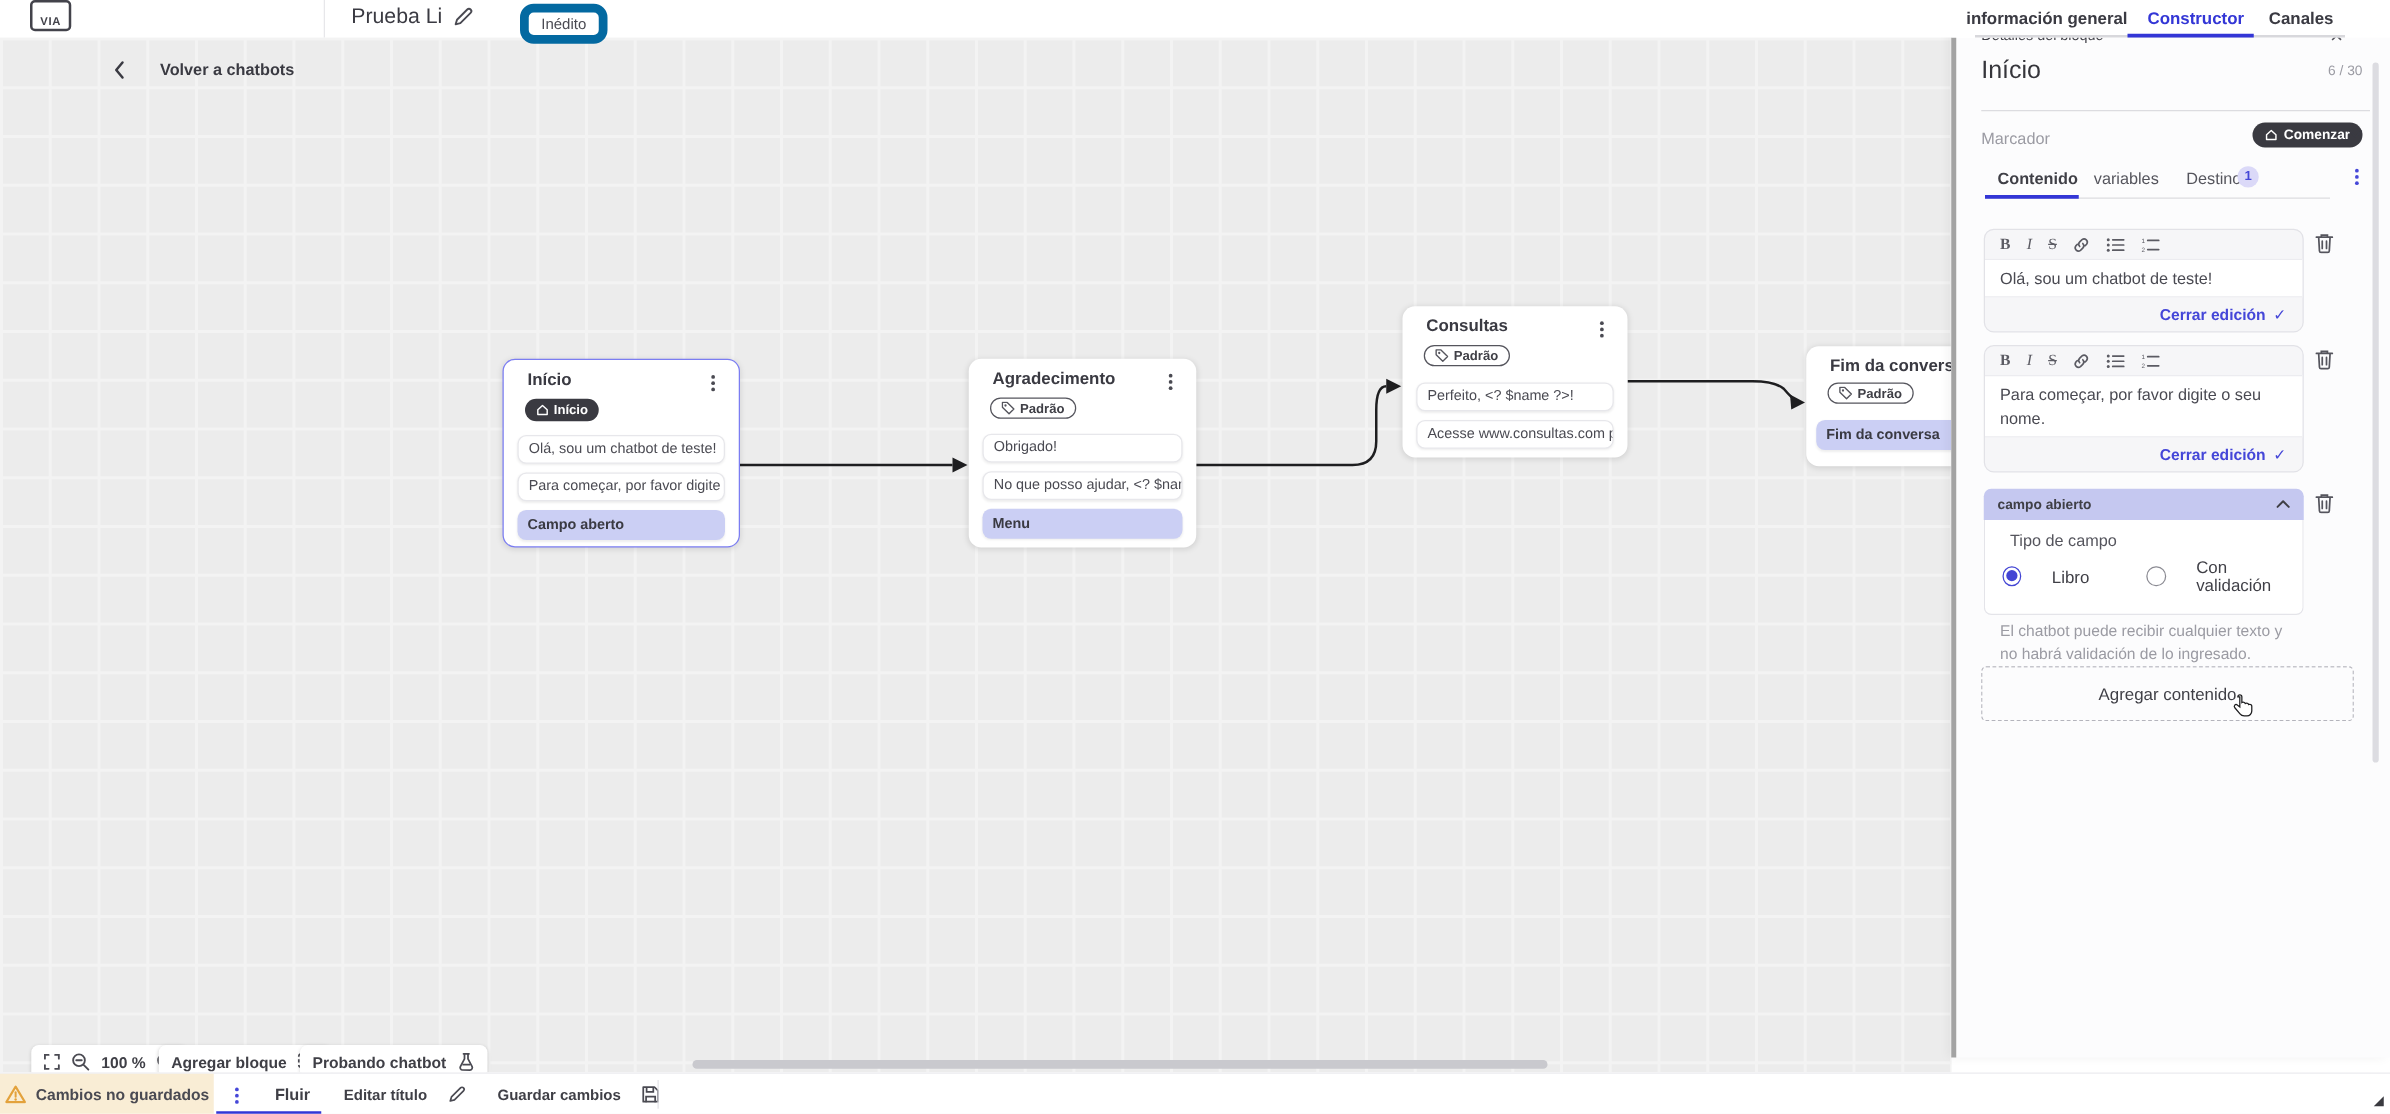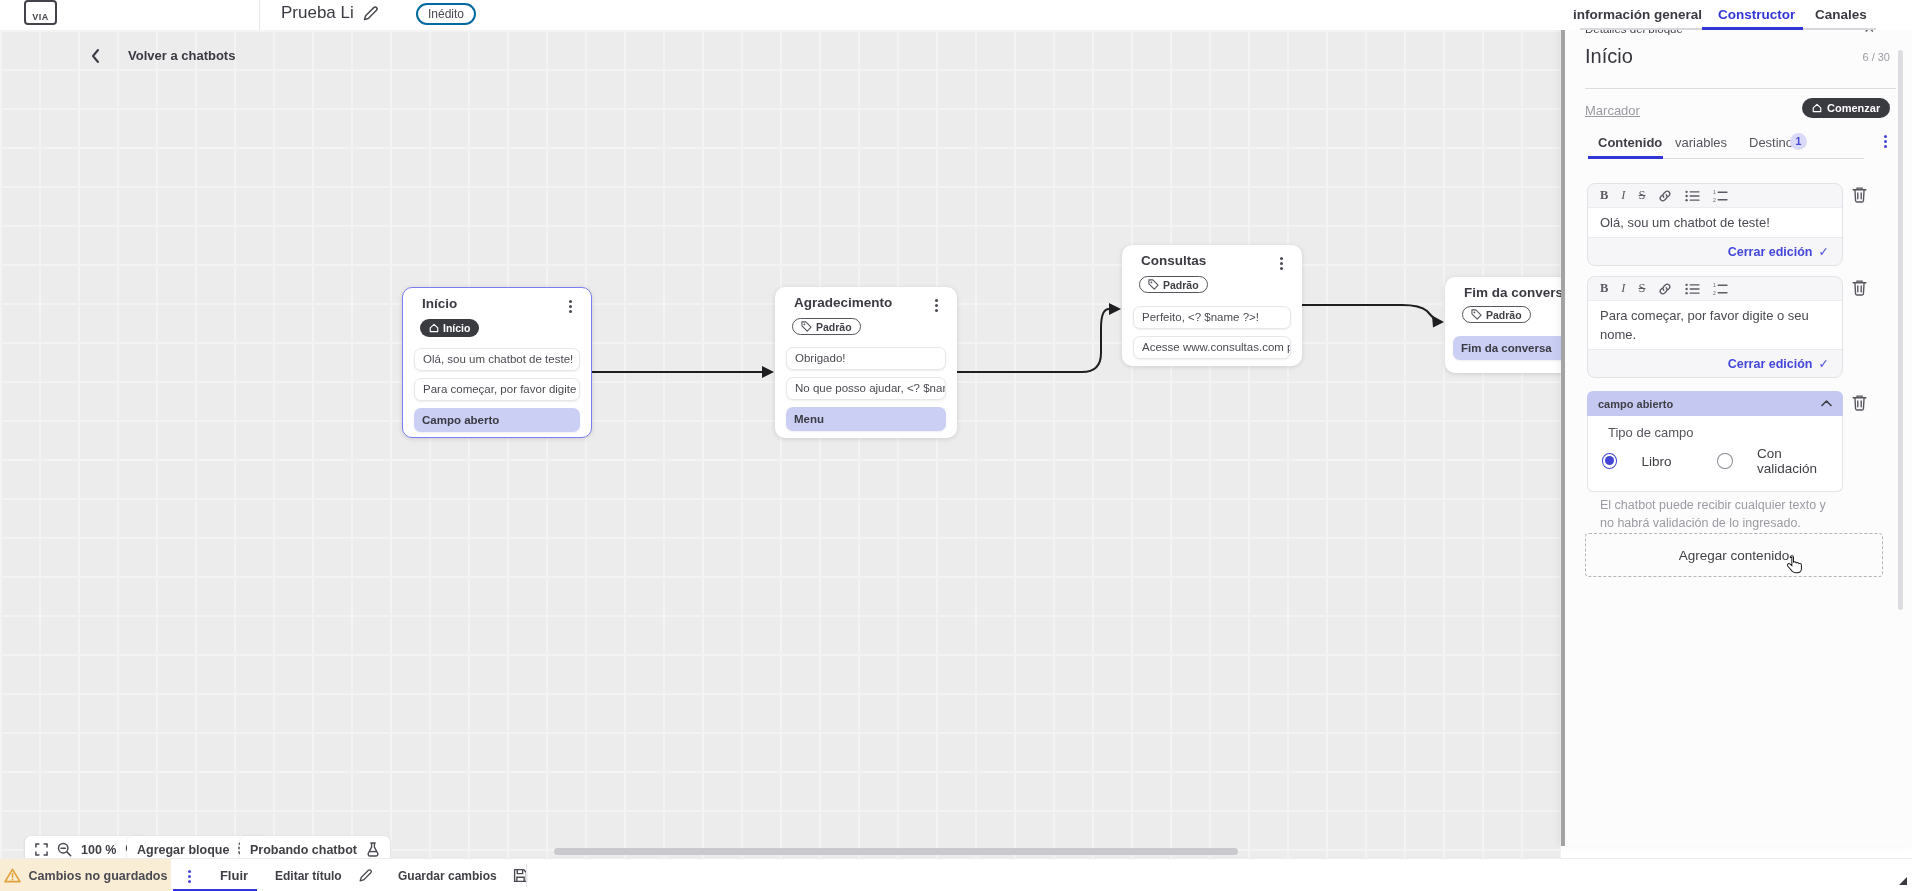--- a/index.html
+++ b/index.html
@@ -9,21 +9,21 @@
 
   
   .header { position:absolute; left:0; top:0; width:1600px; height:30px; background:#fff; z-index:6; }
   .logo { position:absolute; left:24px; top:0; width:33px; height:25px; border:2px solid #43434b; border-radius:4px; display:flex; align-items:flex-end; justify-content:center; }
   .logo span { font-size:9px; font-weight:700; letter-spacing:.5px; color:#43434b; line-height:11px; }
   .back-btn { position:absolute; left:90px; top:4px; display:flex; gap:28px; cursor:pointer;margin-top:44px; }
   .back-btn .lbl { font-size:13px; font-weight:700; color:#3a3a42; }
   .hdr-divider { position:absolute; left:259px; top:0; width:1px; height:30px; background:#e7e7ea; }
   .bot-name { position:absolute; left:281px; top:3px; font-size:17px; color:#3a3a42; }
   .edit-pencil { position:absolute; left:362px; top:5px; }
-  .status-pill { position:absolute; left:416px; top:3px; border:2px solid #0369a1; border-radius:11px; padding:2px 10px; font-size:12px; color:#4a4a52; background:#fff; }
+  .status-pill { position:absolute; left:416px; top:3px; border:7px solid #0369a1; border-radius:11px; padding:2px 10px; font-size:12px; color:#4a4a52; background:#fff; }
 
   
   .top-tabs { position:absolute; top:0; left:1561px; width:351px; height:30px; background:#fff; }
   .top-tab { position:absolute; top:7px; font-size:13.5px; font-weight:700; color:#3a3a42; cursor:pointer; white-space:nowrap; }
   .top-tab.active { color:#3336d6; }
   .tabs-rule { position:absolute; left:19px; top:28px; width:296px; height:2px; background:#d8d8dc; }
   .tabs-active-rule { position:absolute; left:141px; top:27px; width:101px; height:3px; background:#3336d6; z-index:1; }
 
   
   .canvas { position:absolute; left:0; top:30px; width:1561px; height:828px; background-color:#ececec;
@@ -46,21 +46,21 @@
   .cv-btn .ic { display:flex; align-items:center; }
   .h-scrollbar { position:absolute; left:554px; top:818px; width:684px; height:7px; background:#c9c9ce; border-radius:4px; cursor:pointer; }
 
   
   .panel { position:absolute; left:1561px; top:18px; width:351px; height:828px; background:#fcfcfd; border-left:4px solid #a3a3a3; box-shadow:-3px 0 8px rgba(0,0,0,.05); z-index:5; }
   .panel-hdr { position:absolute; left:20px; top:5px; font-size:11.5px; color:#3f3f46; }
   .panel-close { position:absolute; left:299px; top:0px; font-size:18px; color:#55555d; cursor:pointer; }
   .panel-title { position:absolute; left:20px; top:27px; font-size:20px; color:#35353b; cursor:text; }
   .panel-counter { position:absolute; right:22px; top:33px; font-size:11px; color:#9b9ba3; }
   .title-rule { position:absolute; left:20px; top:70px; width:311px; height:1px; background:#dcdce0; }
-  .marker-lbl { position:absolute; left:20px; top:85px; font-size:13px; color:#9b9ba3;text-decoration:underline; }
+  .marker-lbl { position:absolute; left:20px; top:85px; font-size:13px; color:#9b9ba3; }
   .marker-pill { position:absolute; left:237px; top:80px; height:20px; display:inline-flex; align-items:center; gap:5px; background:#3a3a41; border-radius:12px; padding:0 10px; color:#fff; font-size:11px; font-weight:700; cursor:pointer; }
   .marker-chevron { position:absolute; left:314px; top:86px; cursor:pointer; }
 
   .panel-tab { position:absolute; top:117px; font-size:13px; color:#55555d; cursor:pointer; }
   .panel-tab.active { font-weight:700; color:#3f3f46; }
   .dest-badge { position:absolute; left:225px; top:115px; width:17px; height:17px; border-radius:50%; background:#dbd9f8; color:#4547d8; font-size:10.5px; font-weight:700; text-align:center; line-height:17px; }
   .panel-kebab { position:absolute; left:313px; top:114px; width:14px; height:18px; display:flex; align-items:center; justify-content:center; cursor:pointer; }
   .panel-kebab .dots, .bb-kebab .dots { background:#4547d8; box-shadow:0 -5px 0 #4547d8, 0 5px 0 #4547d8; }
   .ptab-rule { position:absolute; left:23px; top:140px; width:276px; height:1px; background:#dcdce0; }
   .ptab-active-rule { position:absolute; left:23px; top:138px; width:75px; height:3px; background:#3336d6; z-index:1; }

